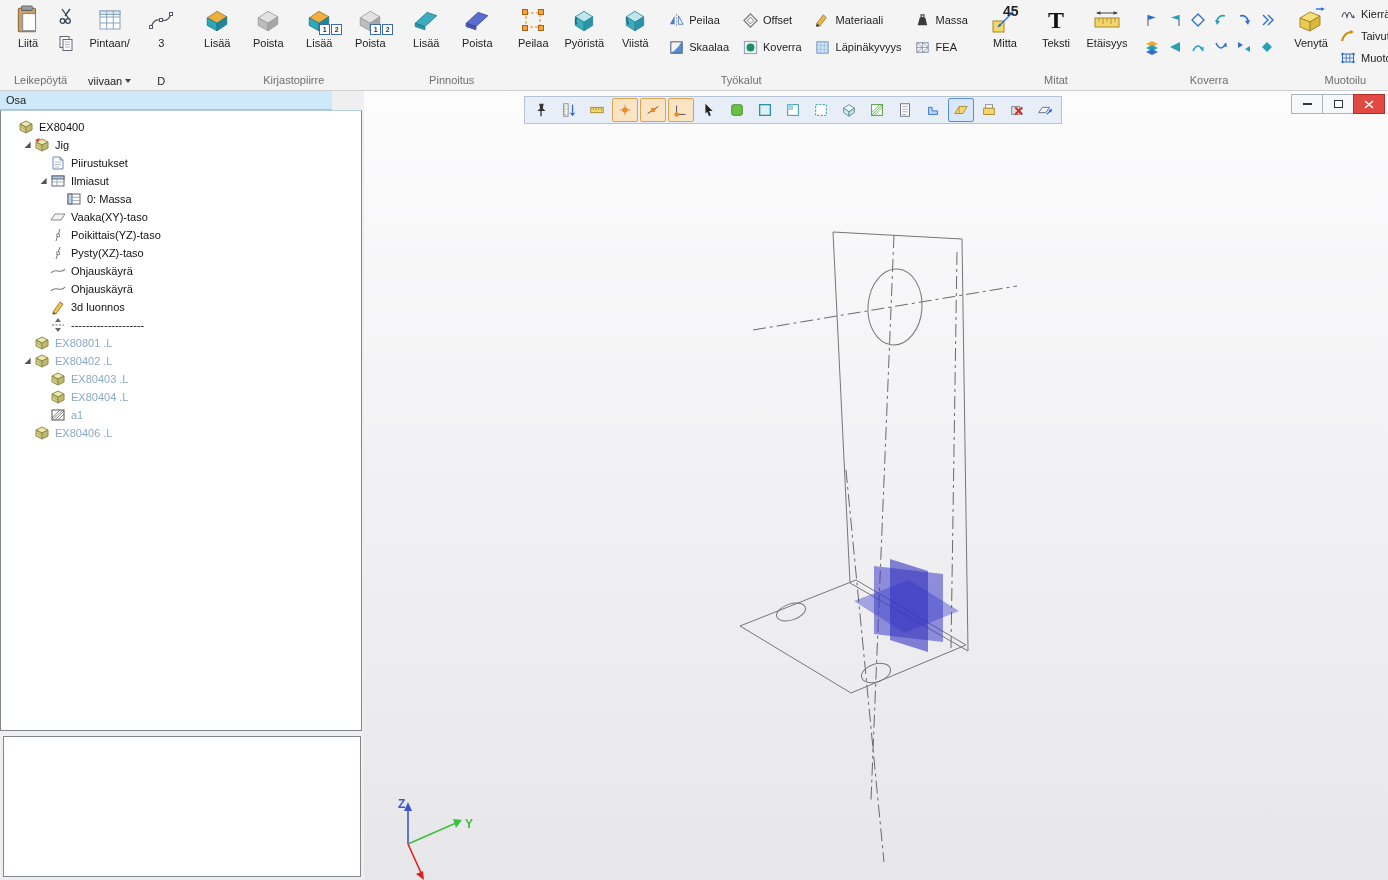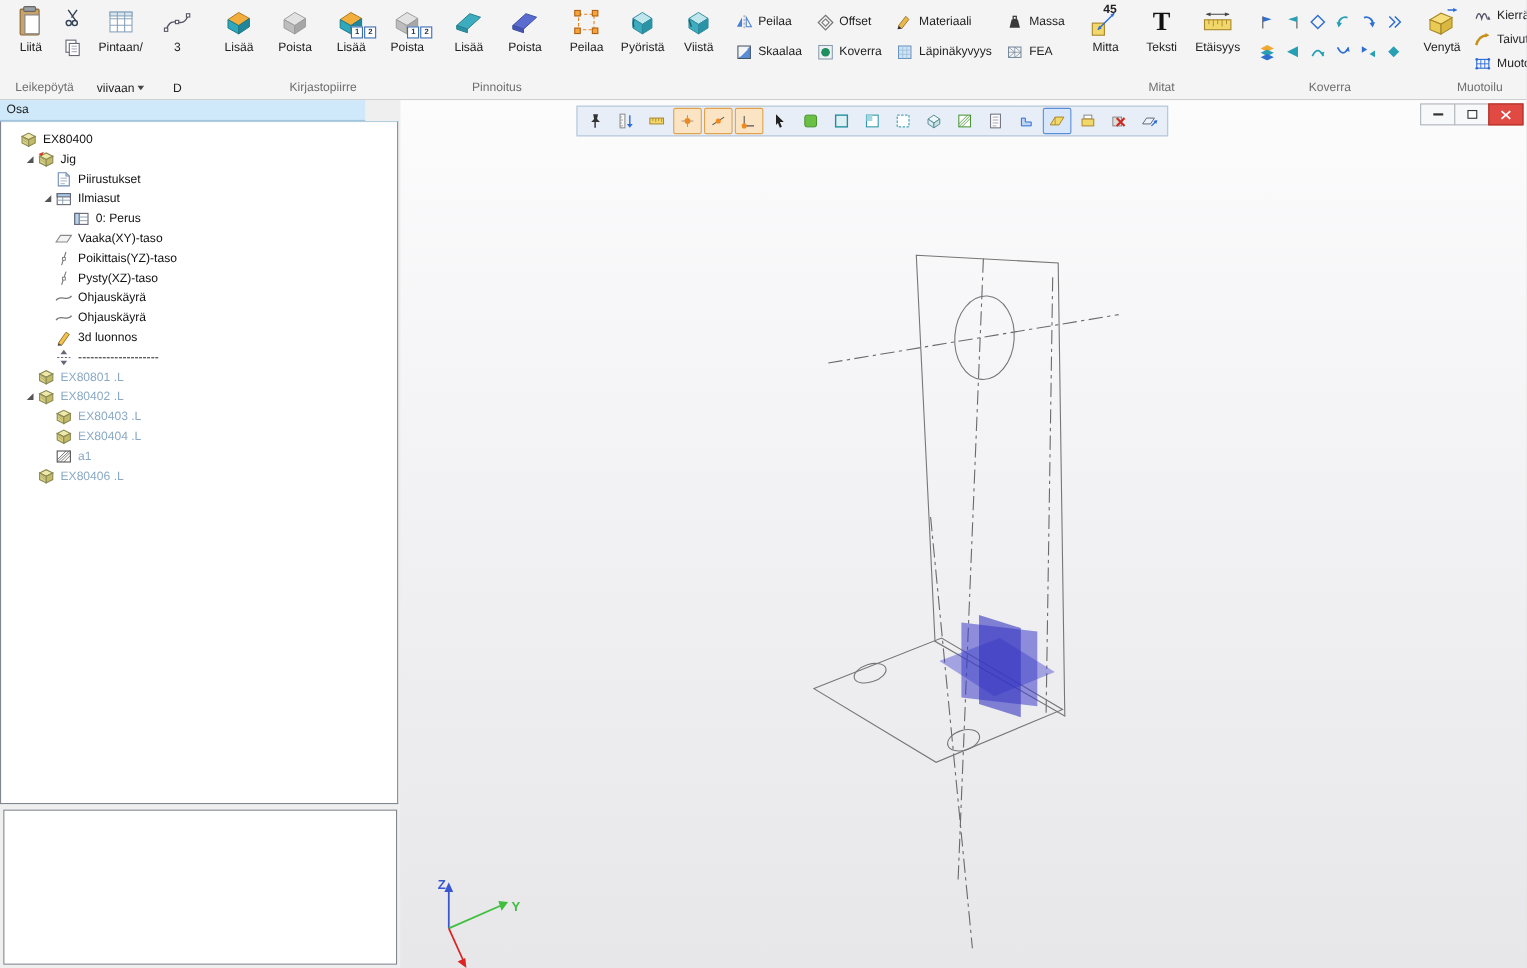--- a/index.html
+++ b/index.html
@@ -27,21 +27,21 @@
           padding:10px 6px;align-items:center;}
   .smallbtn{display:flex;align-items:center;gap:4px;white-space:nowrap;}
   .sicon{width:18px;height:18px;display:inline-flex;align-items:center;justify-content:center;}
   .pingrid{display:grid;grid-template-columns:repeat(6,19px);gap:8px 4px;padding:9px 4px;}
   .picbtn{width:19px;height:19px;display:flex;align-items:center;justify-content:center;}
   .mucol{display:flex;flex-direction:column;gap:4px;padding:4px 2px;}
   .badges{position:absolute;top:22px;left:24px;display:flex;gap:1px;}
   .badges span{width:9px;height:9px;background:#fff;border:1px solid #3b6bb0;color:#234;
                font-size:7px;line-height:9px;text-align:center;font-weight:bold;}
   .mitta-ic{position:relative;width:30px;height:30px;}
-  .mitta-ic .m45{position:absolute;top:-1px;left:13px;font-size:11px;font-weight:bold;color:#222;}
+  .mitta-ic .m45{position:absolute;top:-1px;left:13px;font-size:14px;font-weight:bold;color:#222;}
   .ticonT{font-family:"Liberation Serif","DejaVu Serif",serif;font-size:24px;font-weight:bold;color:#111;line-height:1;}
 
   
   .left-panel{position:absolute;top:91px;left:0;width:364px;height:789px;background:#efefef;}
   .panel-header{position:absolute;top:0;left:0;width:332px;height:19px;background:#cfe9fa;
                 border-bottom:1px solid #9fc6de;box-sizing:border-box;padding:3px 0 0 6px;color:#1a1a1a;}
   .tree-box{position:absolute;top:19px;left:0;width:362px;height:621px;background:#fff;
             border:1px solid #82878f;border-top:1px solid #b5cede;box-sizing:border-box;
             overflow:hidden;padding-top:7px;}
   .sub-box{position:absolute;top:645px;left:3px;width:358px;height:141px;background:#fff;
@@ -385,20 +385,21 @@
             <span class="sicon">
                 <svg width="17" height="17" viewBox="0 0 18 18">
                   <rect x="3" y="4" width="12" height="10" fill="#f4f6f8" stroke="#778899"></rect>
                   <path d="M3,9 h12 M9,4 v10 M3,4 l6,5 M9,4 l6,5 M3,14 l6,-5 M9,14 l6,-5" stroke="#778899" stroke-width="0.7"></path>
                 </svg>
               </span>
             <span>FEA</span>
           </div>
         </div>
       </div>
+      <div class="rgl">Työkalut</div>
     </div>
     <div class="rsep"></div>
 
     <div class="rgroup">
       <div class="rgc">
         <div class="bigbtn">
           <span class="bicon mitta-ic">
             <svg width="30" height="30" viewBox="0 0 30 30">
                 <rect x="3" y="16" width="11" height="11" fill="#f2d76a" stroke="#a8862a"></rect>
                 <path d="M8,22 L23,7" stroke="#2b6bd8" stroke-width="1.2"></path>
@@ -594,21 +595,21 @@
         <span class="ticon"><svg width="16" height="16">
               <use href="#i-views"></use>
             </svg></span>
         <span class="tlabel">Ilmiasut</span>
       </div>
       <div class="trow" style="padding-left:52px">
         <span class="twist"></span>
         <span class="ticon"><svg width="16" height="16">
               <use href="#i-view0"></use>
             </svg></span>
-        <span class="tlabel">0: Perus</span>
+        <span class="tlabel">0: Massa</span>
       </div>
       <div class="trow" style="padding-left:36px">
         <span class="twist"></span>
         <span class="ticon"><svg width="16" height="16">
               <use href="#i-plane"></use>
             </svg></span>
         <span class="tlabel">Vaaka(XY)-taso</span>
       </div>
       <div class="trow" style="padding-left:36px">
         <span class="twist"></span>

